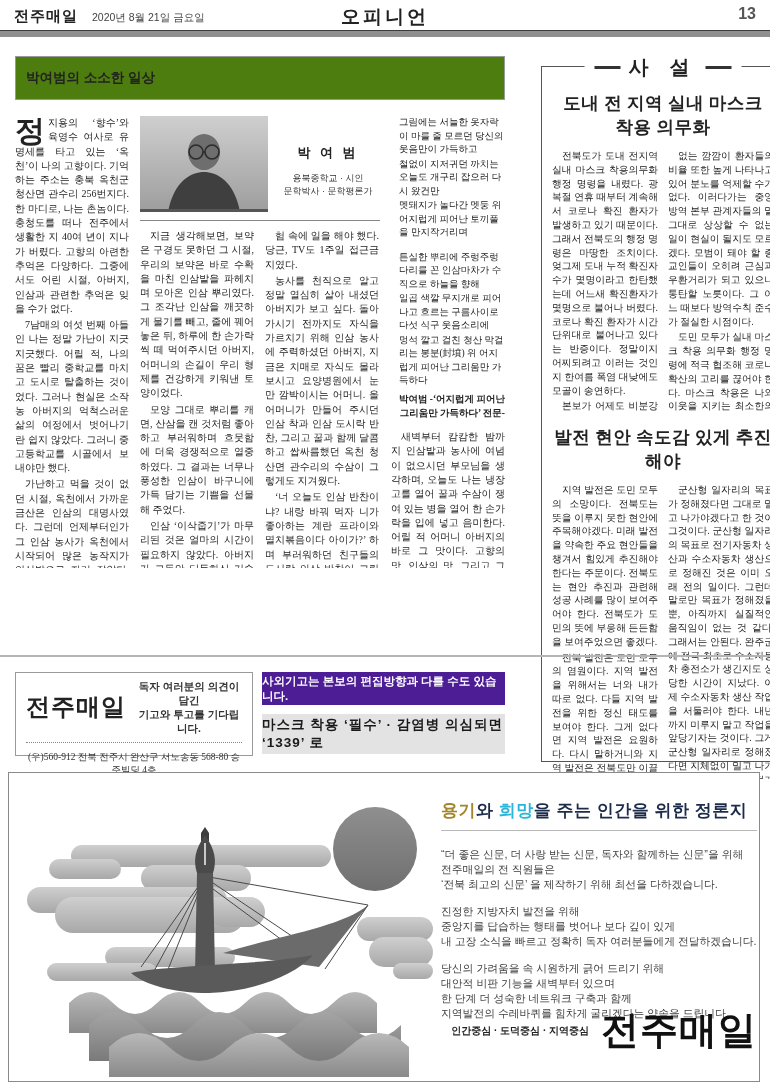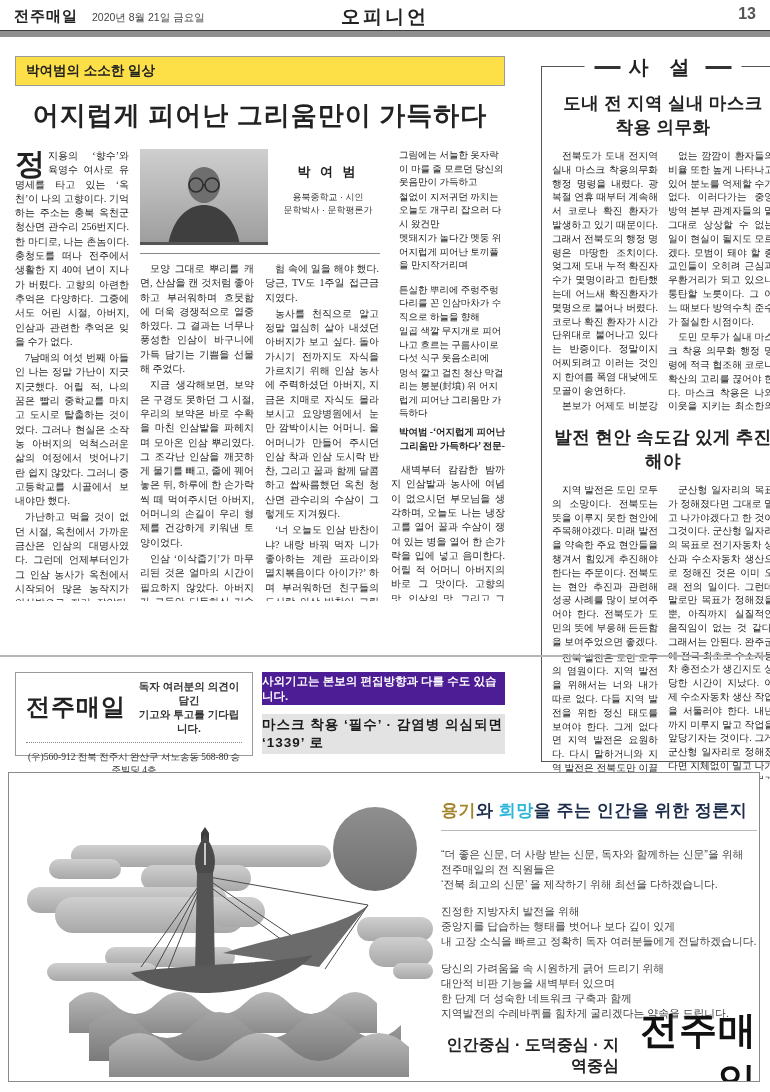--- a/index.html
+++ b/index.html
@@ -9,29 +9,29 @@
   
   .masthead{position:absolute;top:0;left:0;right:0;height:30px;}
   .mh-brand{position:absolute;left:14px;top:7px;font-weight:bold;font-size:15px;letter-spacing:1px;}
   .mh-date{position:absolute;left:92px;top:11px;font-size:10.5px;color:#444;}
   .mh-section{position:absolute;left:0;right:0;top:4px;text-align:center;font-size:19px;font-weight:bold;letter-spacing:3px;}
   .mh-page{position:absolute;right:14px;top:5px;font-size:16px;color:#555;font-weight:bold;}
   .mh-rule{position:absolute;top:30px;left:0;right:0;height:6px;background:#8f8f8f;border-top:1.5px solid #3c3c3c;}
 
   
   .article{position:absolute;left:15px;top:56px;width:490px;}
-  .kicker-box{border:1px solid #9a9a9a;background:#fde047;padding:5px 10px;font-weight:bold;font-size:13.5px;}
+  .kicker-box{border:1px solid #9a9a9a;background:#4d7c0f;padding:12px 10px;font-weight:bold;font-size:13.5px;}
   .art-title{margin-top:12px;text-align:center;font-size:26px;font-weight:bold;letter-spacing:1px;}
   .art-body{margin-top:16px;height:452px;display:flex;gap:11px;overflow:hidden;}
   .acol{width:114px;overflow:hidden;font-size:10px;line-height:14.3px;text-align:justify;}
   .acol p{margin:0 0 2px 0;text-indent:10px;}
   .acol p.lead{text-indent:0;}
   .dropcap{float:left;font-size:30px;line-height:26px;font-weight:bold;padding:2px 3px 0 0;}
   .mid{width:240px;display:flex;flex-direction:column;}
-  .figure-block{height:96px;display:flex;gap:8px;border-bottom:1px solid #888;padding-bottom:8px;margin-bottom:8px;}
+  .figure-block{height:96px;display:flex;gap:8px;border-bottom:1px solid #888;padding-bottom:8px;margin-bottom:8px;align-items:center;}
   .photo{width:128px;height:96px;flex:0 0 auto;}
   .byline{flex:1;text-align:center;padding-top:14px;}
   .byline .bname{font-weight:bold;font-size:13px;letter-spacing:3px;margin-bottom:10px;}
   .byline .brole{font-size:9px;color:#333;line-height:13px;}
   .mid-cols{flex:1;display:flex;gap:11px;overflow:hidden;}
   .mid-cols .acol{width:114px;}
   .poem{font-size:9.5px;line-height:13.5px;}
   .poem p{margin:0 0 1px 0;text-indent:0;padding-left:8px;text-align:left;}
   .poem p.gap{height:9px;}
   .poem-attr{text-align:right;font-size:9.5px;font-weight:bold;margin:4px 0 10px 0 !important;text-indent:0 !important;}
@@ -61,37 +61,36 @@
 
   
   .ad-box{position:absolute;left:8px;top:772px;width:752px;height:310px;border:1px solid #8a8a8a;box-sizing:border-box;background:#fff;overflow:hidden;}
   .ad-illustration{position:absolute;left:4px;top:4px;width:420px;height:300px;}
   .ad-text{position:absolute;left:432px;top:26px;width:316px;}
   .ad-headline{font-size:17px;font-weight:bold;letter-spacing:0.5px;padding-bottom:8px;border-bottom:1px solid #b8b8b8;margin-bottom:16px;white-space:nowrap;}
   .ad-headline span{display:inline;}
   .ad-para{font-size:10.8px;line-height:15px;color:#3d3d3d;margin-bottom:12px;}
   .ad-para p{margin:0;}
   .ad-sign{position:absolute;left:432px;top:232px;width:316px;text-align:right;display:flex;align-items:center;justify-content:flex-end;gap:12px;}
-  .ad-slogan{font-size:16px;font-weight:bold;color:#222;}
+  .ad-slogan{font-size:10px;font-weight:bold;color:#222;}
   .ad-brand{font-size:38px;font-weight:bold;letter-spacing:1px;color:#111;}
 </style>
 </head>
 <body>
 
 <div class="masthead sans">
   <div class="mh-brand">전주매일</div>
   <div class="mh-date">2020년 8월 21일 금요일</div>
   <div class="mh-section">오피니언</div>
   <div class="mh-page">13</div>
   <div class="mh-rule"></div>
 </div>
 
 <div class="article">
   <div class="kicker-box sans">박여범의 소소한 일상</div>
-  <div class="art-title">어지럽게 피어난 그리움만이 가득하다</div>
 
   <div class="art-body">
 
     <div class="acol">
       <p class="lead"><span class="dropcap">정</span><span>지용의 ‘향수’와 육영수 여사로 유명세를 타고 있는 ‘옥천’이 나의 고향이다. 기억하는 주소는 충북 옥천군 청산면 관수리 256번지다. 한 마디로, 나는 촌놈이다. 충청도를 떠나 전주에서 생활한 지 40여 년이 지나가 버렸다. 고향의 아련한 추억은 다양하다. 그중에서도 어린 시절, 아버지, 인삼과 관련한 추억은 잊을 수가 없다.</span></p>
       <div>
           <p>7남매의 여섯 번째 아들인 나는 정말 가난이 지긋지긋했다. 어릴 적, 나의 꿈은 빨리 중학교를 마치고 도시로 탈출하는 것이었다. 그러나 현실은 소작농 아버지의 억척스러운 삶의 여정에서 벗어나기란 쉽지 않았다. 그러니 중 고등학교를 시골에서 보내야만 했다.</p>
           <p>가난하고 먹을 것이 없던 시절, 옥천에서 가까운 금산은 인삼의 대명사였다. 그런데 언제부터인가 그 인삼 농사가 옥천에서 시작되어 많은 농작지가 인삼밭으로 자리 잡았다. 처음 아버지는 이웃밭의 인삼 농사로 돈벌이를 하셨다.</p>
         </div>
     </div>
@@ -114,22 +113,22 @@
           <rect x="0" y="93" width="128" height="3" fill="#555"></rect>
         </svg>
         <div class="byline sans">
           <div class="bname">박 여 범</div>
           <div class="brole">용북중학교 · 시인</div>
           <div class="brole">문학박사 · 문학평론가</div>
         </div>
       </div>
       <div class="mid-cols">
         <div class="acol">
+            <p>지금 생각해보면, 보약은 구경도 못하던 그 시절, 우리의 보약은 바로 수확을 마친 인삼밭을 파헤치며 모아온 인삼 뿌리였다. 그 조각난 인삼을 깨끗하게 물기를 빼고, 줄에 꿰어 놓은 뒤, 하루에 한 손가락씩 떼 먹여주시던 아버지, 어머니의 손길이 우리 형제를 건강하게 키워낸 토양이었다.</p>
             <p>모양 그대로 뿌리를 캐면, 산삼을 캔 것처럼 좋아하고 부러워하며 흐뭇함에 더욱 경쟁적으로 열중하였다. 그 결과는 너무나 풍성한 인삼이 바구니에 가득 담기는 기쁨을 선물해 주었다.</p>
-            <p>지금 생각해보면, 보약은 구경도 못하던 그 시절, 우리의 보약은 바로 수확을 마친 인삼밭을 파헤치며 모아온 인삼 뿌리였다. 그 조각난 인삼을 깨끗하게 물기를 빼고, 줄에 꿰어 놓은 뒤, 하루에 한 손가락씩 떼 먹여주시던 아버지, 어머니의 손길이 우리 형제를 건강하게 키워낸 토양이었다.</p>
             <p>인삼 ‘이삭줍기’가 마무리된 것은 얼마의 시간이 필요하지 않았다. 아버지가 그동안 터득하신 기술로 인삼 농사를 시작하였기 때문이다. 기대가 얼마나 컸던지, 인삼밭을 하루에 한 번씩을 꼭 들러서 한참을 바라보곤 했던 기억이 생생하다.</p>
           </div>
         <div class="acol">
             <p>험 속에 일을 해야 했다. 당근, TV도 1주일 접근금지였다.</p>
             <p>농사를 천직으로 알고 정말 열심히 살아 내셨던 아버지가 보고 싶다. 돌아가시기 전까지도 자식을 가르치기 위해 인삼 농사에 주력하셨던 아버지, 지금은 치매로 자식도 몰라보시고 요양병원에서 눈만 깜박이시는 어머니. 올 어머니가 만들어 주시던 인삼 착과 인삼 도시락 반찬, 그리고 꿀과 함께 달콤하고 쌉싸름했던 옥천 청산면 관수리의 수삼이 그렇게도 지겨웠다.</p>
             <p>‘너 오늘도 인삼 반찬이냐? 내랑 바꿔 먹자 니가 좋아하는 계란 프라이와 멸치볶음이다 아이가?’ 하며 부러워하던 친구들의 도시락 인삼 반찬이 그립다. 가끔 고향 친구들을 만나면 인삼 반찬이야기가 화두가 되는 경우가 종종 있다.</p>
           </div>
       </div>
     </div>
 

